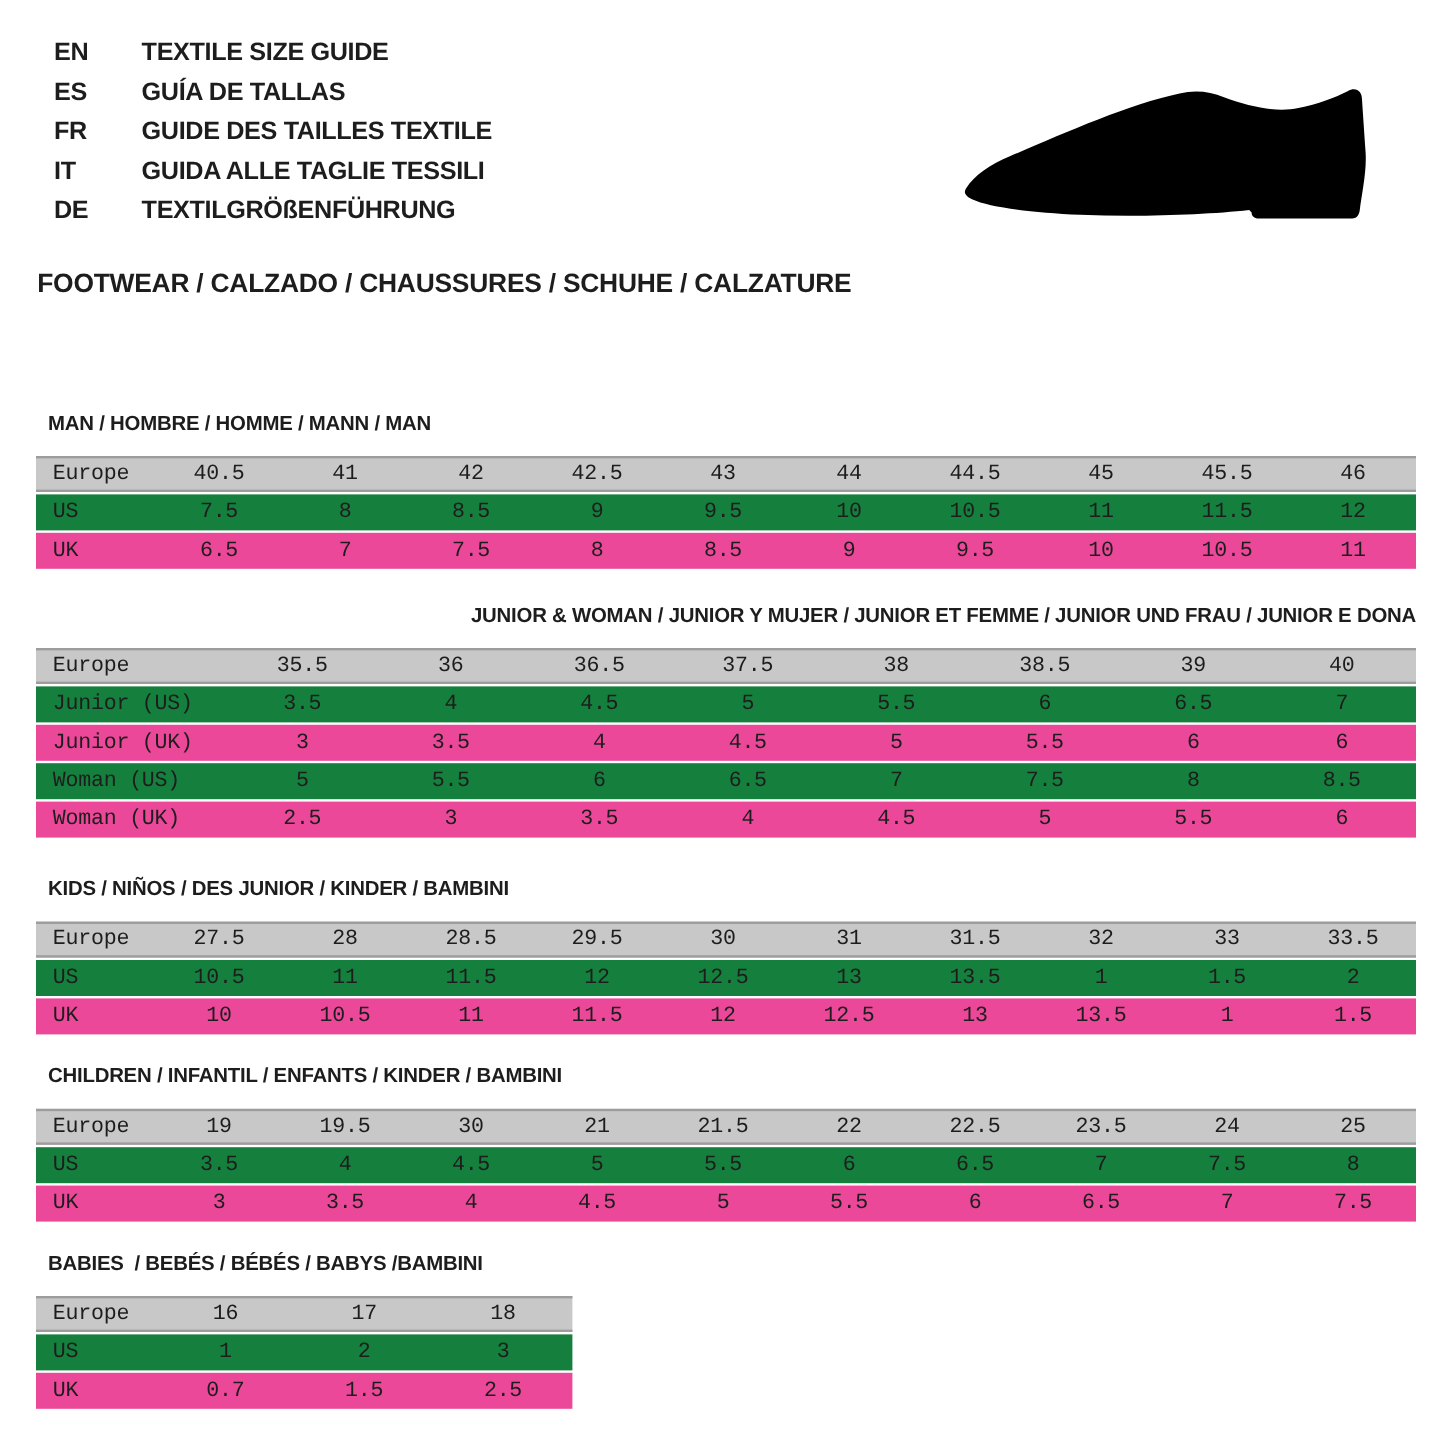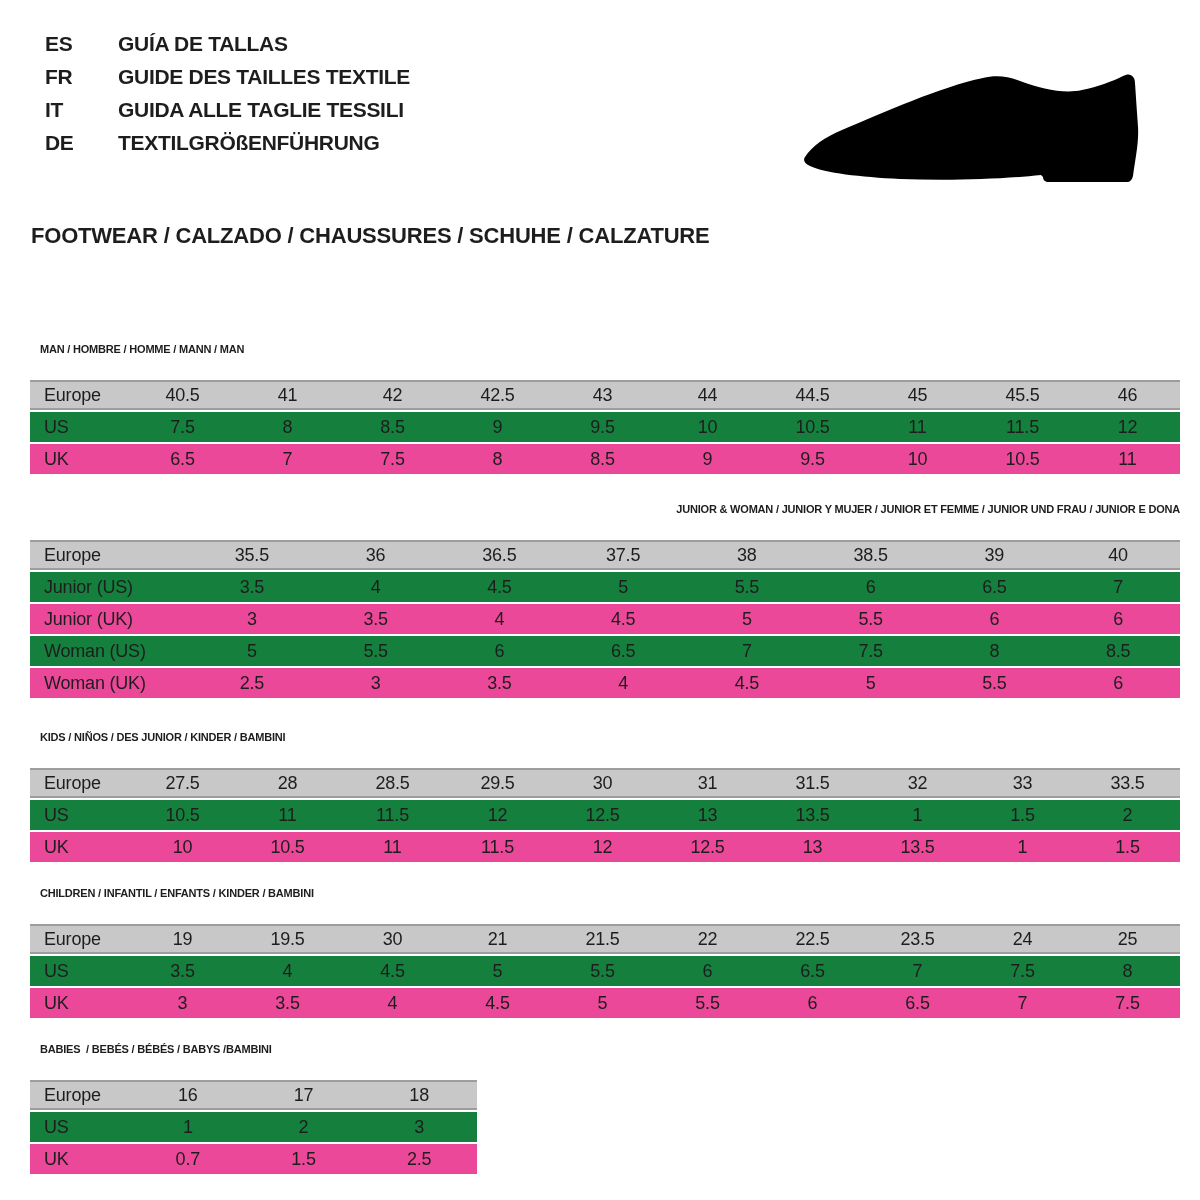--- a/index.html
+++ b/index.html
@@ -26,25 +26,25 @@
   }
 
   
   .shoe { position: absolute; left: 780px; top: 50px; width: 420px; height: 180px; }
   .shoe svg { width: 100%; height: 100%; display: block; }
 
   
   .sections { position: absolute; left: 30px; top: 0; width: 1150px; height: 1200px; }
   .size-section { position: absolute; left: 0; width: 1150px; }
   .sec-title {
-    margin-left: 10px; font-size: 11px; font-weight: bold;
+    margin-left: 10px; font-size: 17px; font-weight: bold;
     letter-spacing: -0.2px; height: 21px; white-space: pre;
   }
   .size-table { margin-top: 16px; width: 1150px; }
-  .row { display: flex; height: 30px; }
+  .row { display: flex; height: 30px; font-family: Liberation Mono, monospace; }
   .row + .row { margin-top: 2px; }
   .row.head {
     background: #c8c8c8;
     border-top: 2px solid #9d9d9d;
     border-bottom: 2px solid #9d9d9d;
   }
   .row.alt { background: #ec4899; }
   .row.plain { background: #15803d; }
   .lab {
     width: 100px; padding-left: 14px;
@@ -62,20 +62,24 @@
   .t2 { top: 731px; }
   .t3 { top: 887px; }
   .t4 { top: 1043px; }
   .t1 .lab { width: 160px; }
   .t4, .t4 .size-table { width: 447px; }
 </style>
 </head>
 <body>
 
 <div class="lang-block">
+  <div class="lang-row">
+    <span class="lang-code">EN</span>
+    <span class="lang-title">TEXTILE SIZE GUIDE</span>
+  </div>
   <div class="lang-row">
     <span class="lang-code">ES</span>
     <span class="lang-title">GUÍA DE TALLAS</span>
   </div>
   <div class="lang-row">
     <span class="lang-code">FR</span>
     <span class="lang-title">GUIDE DES TAILLES TEXTILE</span>
   </div>
   <div class="lang-row">
     <span class="lang-code">IT</span>

